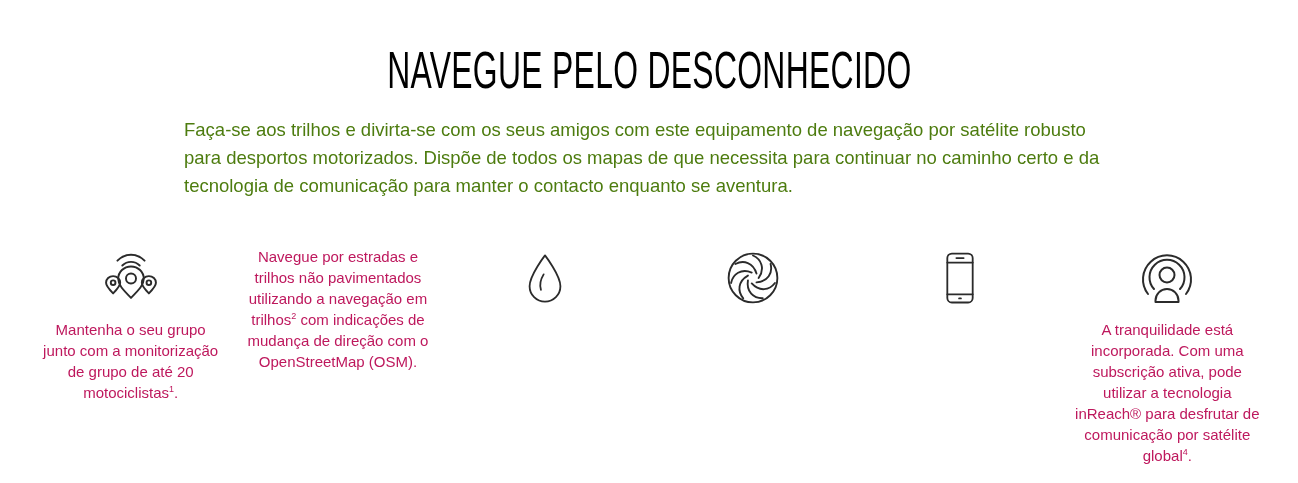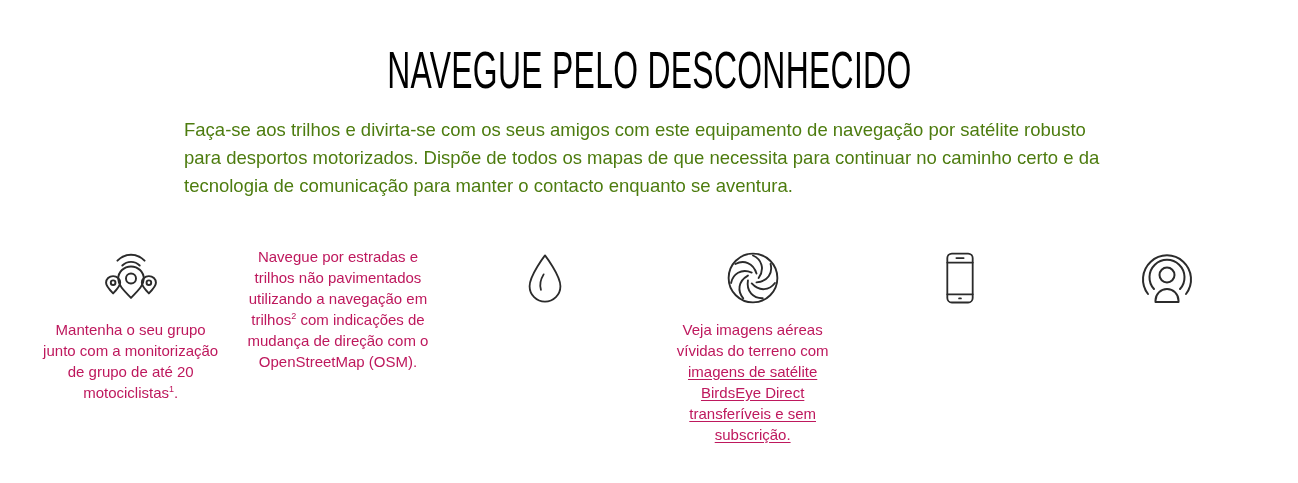--- a/index.html
+++ b/index.html
@@ -129,21 +129,20 @@
             <path d="M32,8 C41,12 45,22 38,32"></path>
             <path d="M32,8 C41,12 45,22 38,32" transform="rotate(51.4 32 32)"></path>
             <path d="M32,8 C41,12 45,22 38,32" transform="rotate(102.8 32 32)"></path>
             <path d="M32,8 C41,12 45,22 38,32" transform="rotate(154.3 32 32)"></path>
             <path d="M32,8 C41,12 45,22 38,32" transform="rotate(205.7 32 32)"></path>
             <path d="M32,8 C41,12 45,22 38,32" transform="rotate(257.1 32 32)"></path>
             <path d="M32,8 C41,12 45,22 38,32" transform="rotate(308.6 32 32)"></path>
           </g>
         </svg>
       </div>
-      <p class="feature-text"><span>Veja imagens aéreas vívidas do terreno com </span><span class="inline-link">imagens de satélite BirdsEye Direct transferíveis e sem subscrição.</span></p>
     </div>
 
     <div class="feature">
       <div class="icon-wrap">
         <svg width="58" height="60" viewBox="0 0 64 64" fill="none" stroke="#2b2b2b" stroke-width="2" stroke-linecap="round" stroke-linejoin="round">
           <rect x="18" y="5" width="28" height="54" rx="5"></rect>
           <line x1="28" y1="10" x2="36" y2="10"></line>
           <line x1="18" y1="15" x2="46" y2="15"></line>
           <line x1="18" y1="50" x2="46" y2="50"></line>
           <line x1="31" y1="54.5" x2="33" y2="54.5"></line>
@@ -153,16 +152,17 @@
 
     <div class="feature">
       <div class="icon-wrap">
         <svg width="64" height="62" viewBox="0 0 64 62" fill="none" stroke="#2b2b2b" stroke-width="2" stroke-linecap="round" stroke-linejoin="round">
           <path d="M13,48 A24,24 0 1 1 51,48"></path>
           <path d="M19,43 A17.5,17.5 0 1 1 45,43"></path>
           <circle cx="32" cy="29" r="7.5" fill="#ffffff"></circle>
           <path d="M20.5,56 v-1.5 a11.5,11.5 0 0 1 23,0 V56 Z" fill="#ffffff"></path>
         </svg>
       </div>
+      <p class="feature-text"><span>A tranquilidade está incorporada. Com uma subscrição ativa, pode utilizar a tecnologia inReach® para desfrutar de comunicação por satélite global</span><sup>4</sup><span>.</span></p>
     </div>
 
   </div>
 </div>
 
 </body></html>

